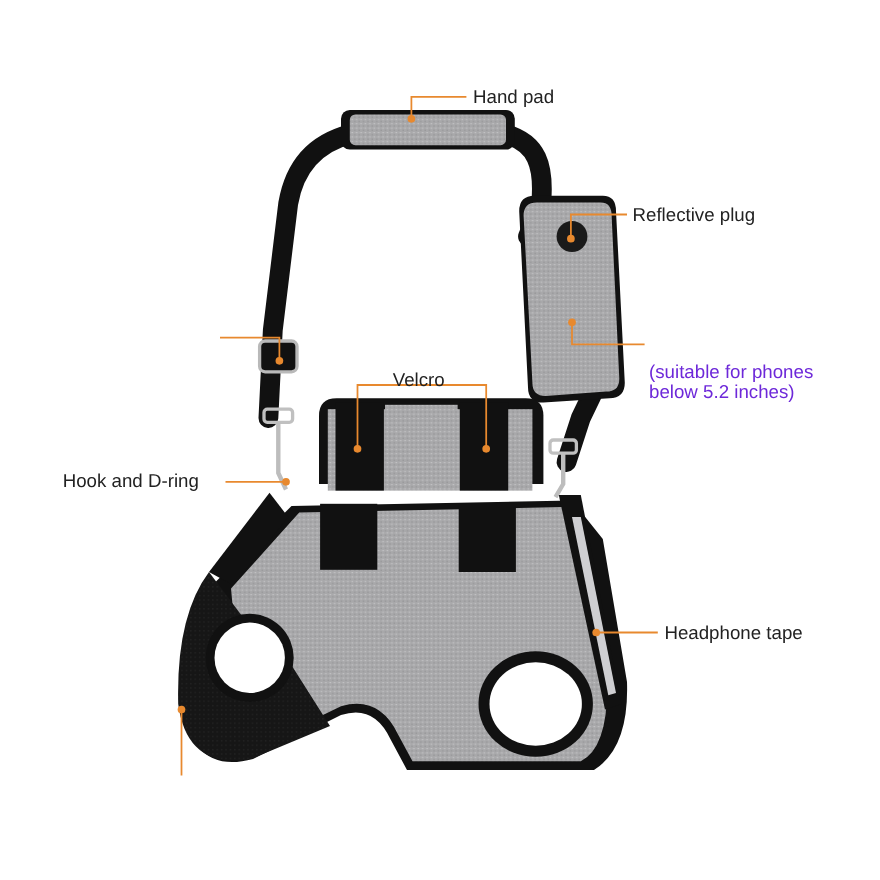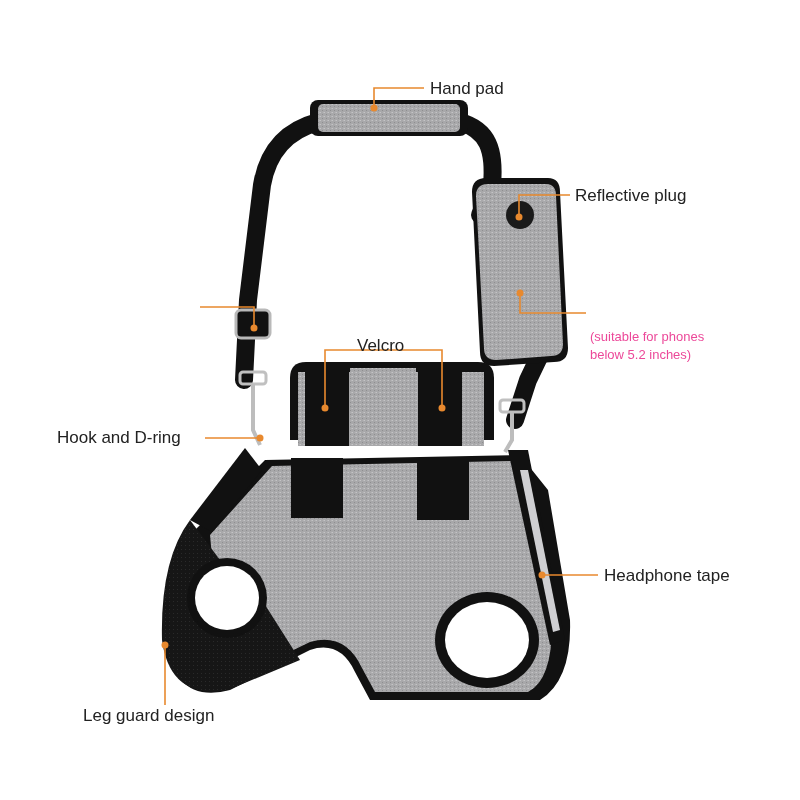--- a/index.html
+++ b/index.html
@@ -1,19 +1,19 @@
 <!DOCTYPE html>
 <html><head>
 <meta charset="utf-8">
 <style>
   html, body { margin:0; padding:0; background:#ffffff; }
   body { width:800px; height:800px; position:relative; overflow:hidden; font-family:"Liberation Sans", sans-serif; }
   .stage { position:absolute; left:0; top:0; width:800px; height:800px;border-radius:20px; }
   .label { position:absolute; color:#222222; font-size:17px; white-space:nowrap; line-height:1.2; }
-  .sublabel { position:absolute; color:#ec4899; font-size:13px; white-space:nowrap; line-height:1.35; }
+  .sublabel { position:absolute; color:#6d28d9; font-size:17px; white-space:nowrap; line-height:1.35; }
   svg { position:absolute; left:0; top:0; }
 </style>
 </head>
 <body>
 
 <div class="stage">
   <svg width="800" height="800" viewBox="0 0 800 800">
     <defs>
       <pattern id="felt" width="4" height="4" patternUnits="userSpaceOnUse">
         <rect width="4" height="4" fill="#a8a8aa"></rect>
@@ -103,14 +103,13 @@
     </g>
   </svg>
 
   <div class="label" style="left:430px; top:79px;">Hand pad</div>
   <div class="label" style="left:575px; top:186px;">Reflective plug</div>
   <div class="sublabel" style="left:590px; top:328px;">(suitable for phones</div>
   <div class="sublabel" style="left:590px; top:346px;">below 5.2 inches)</div>
   <div class="label" style="left:357px; top:326px;margin-top:10px;">Velcro</div>
   <div class="label" style="left:57px; top:428px;">Hook and D-ring</div>
   <div class="label" style="left:604px; top:566px;">Headphone tape</div>
-  <div class="label" style="left:83px; top:706px;">Leg guard design</div>
 </div>
 
 </body></html>

